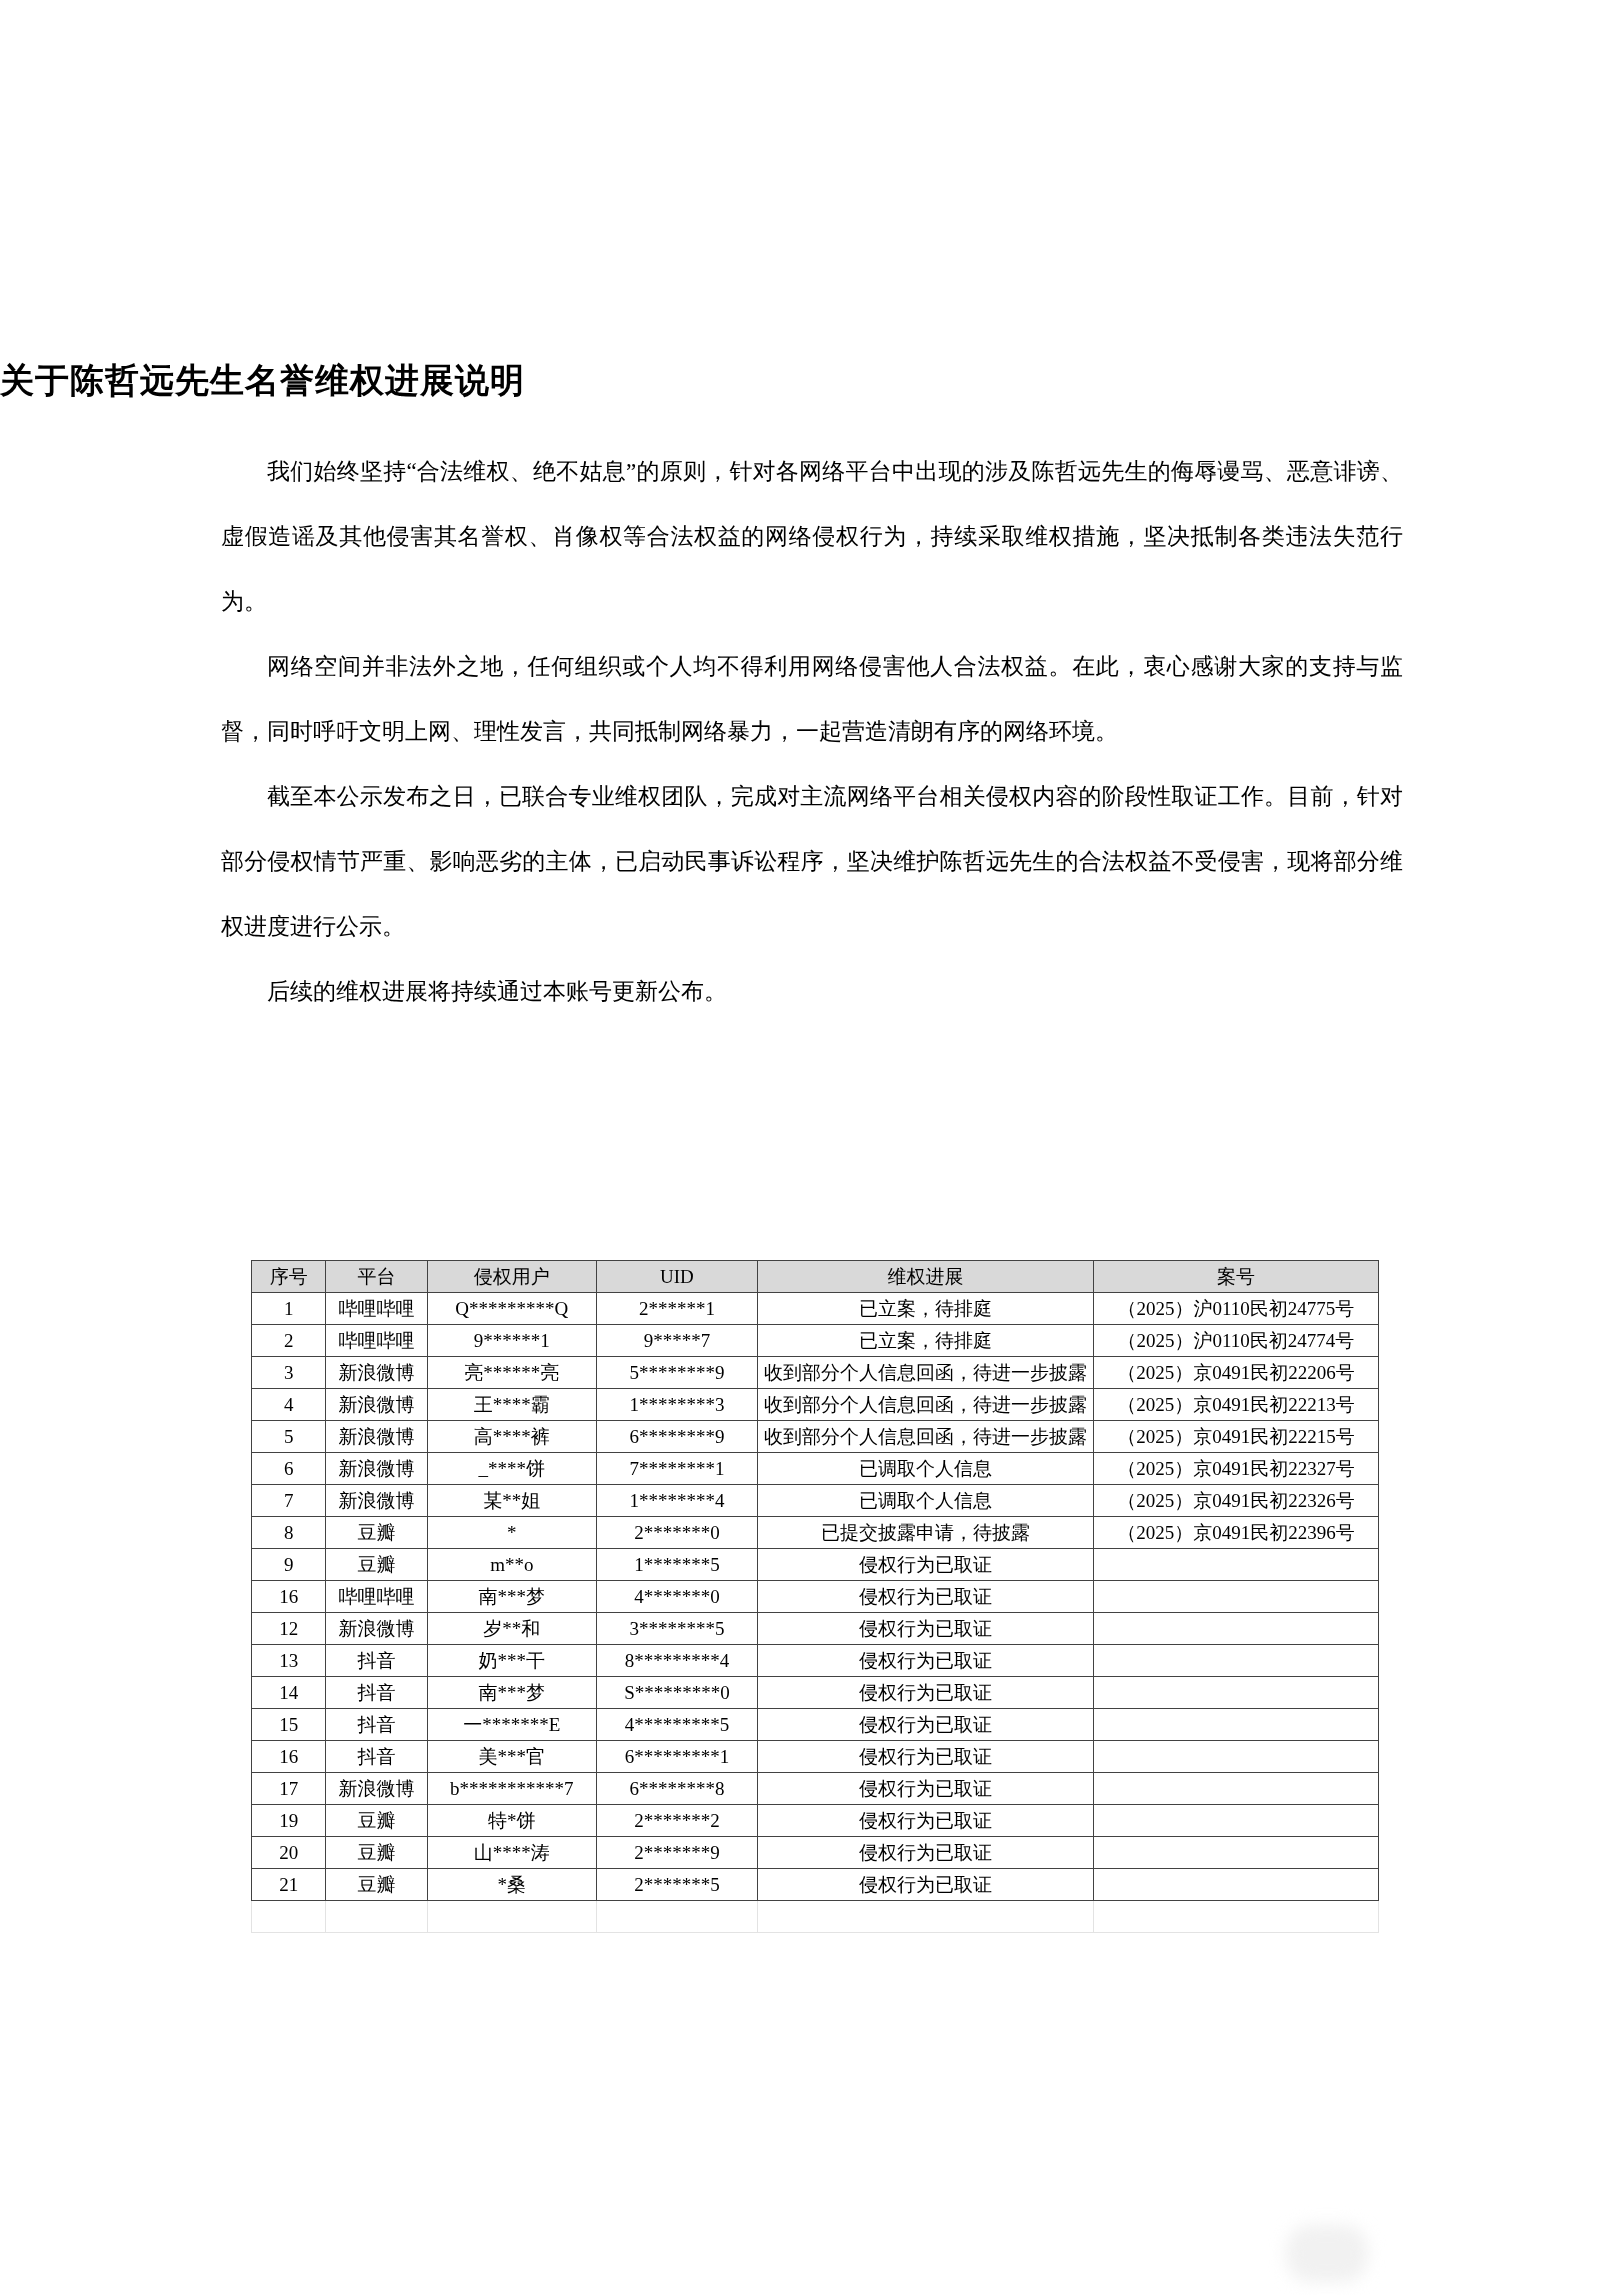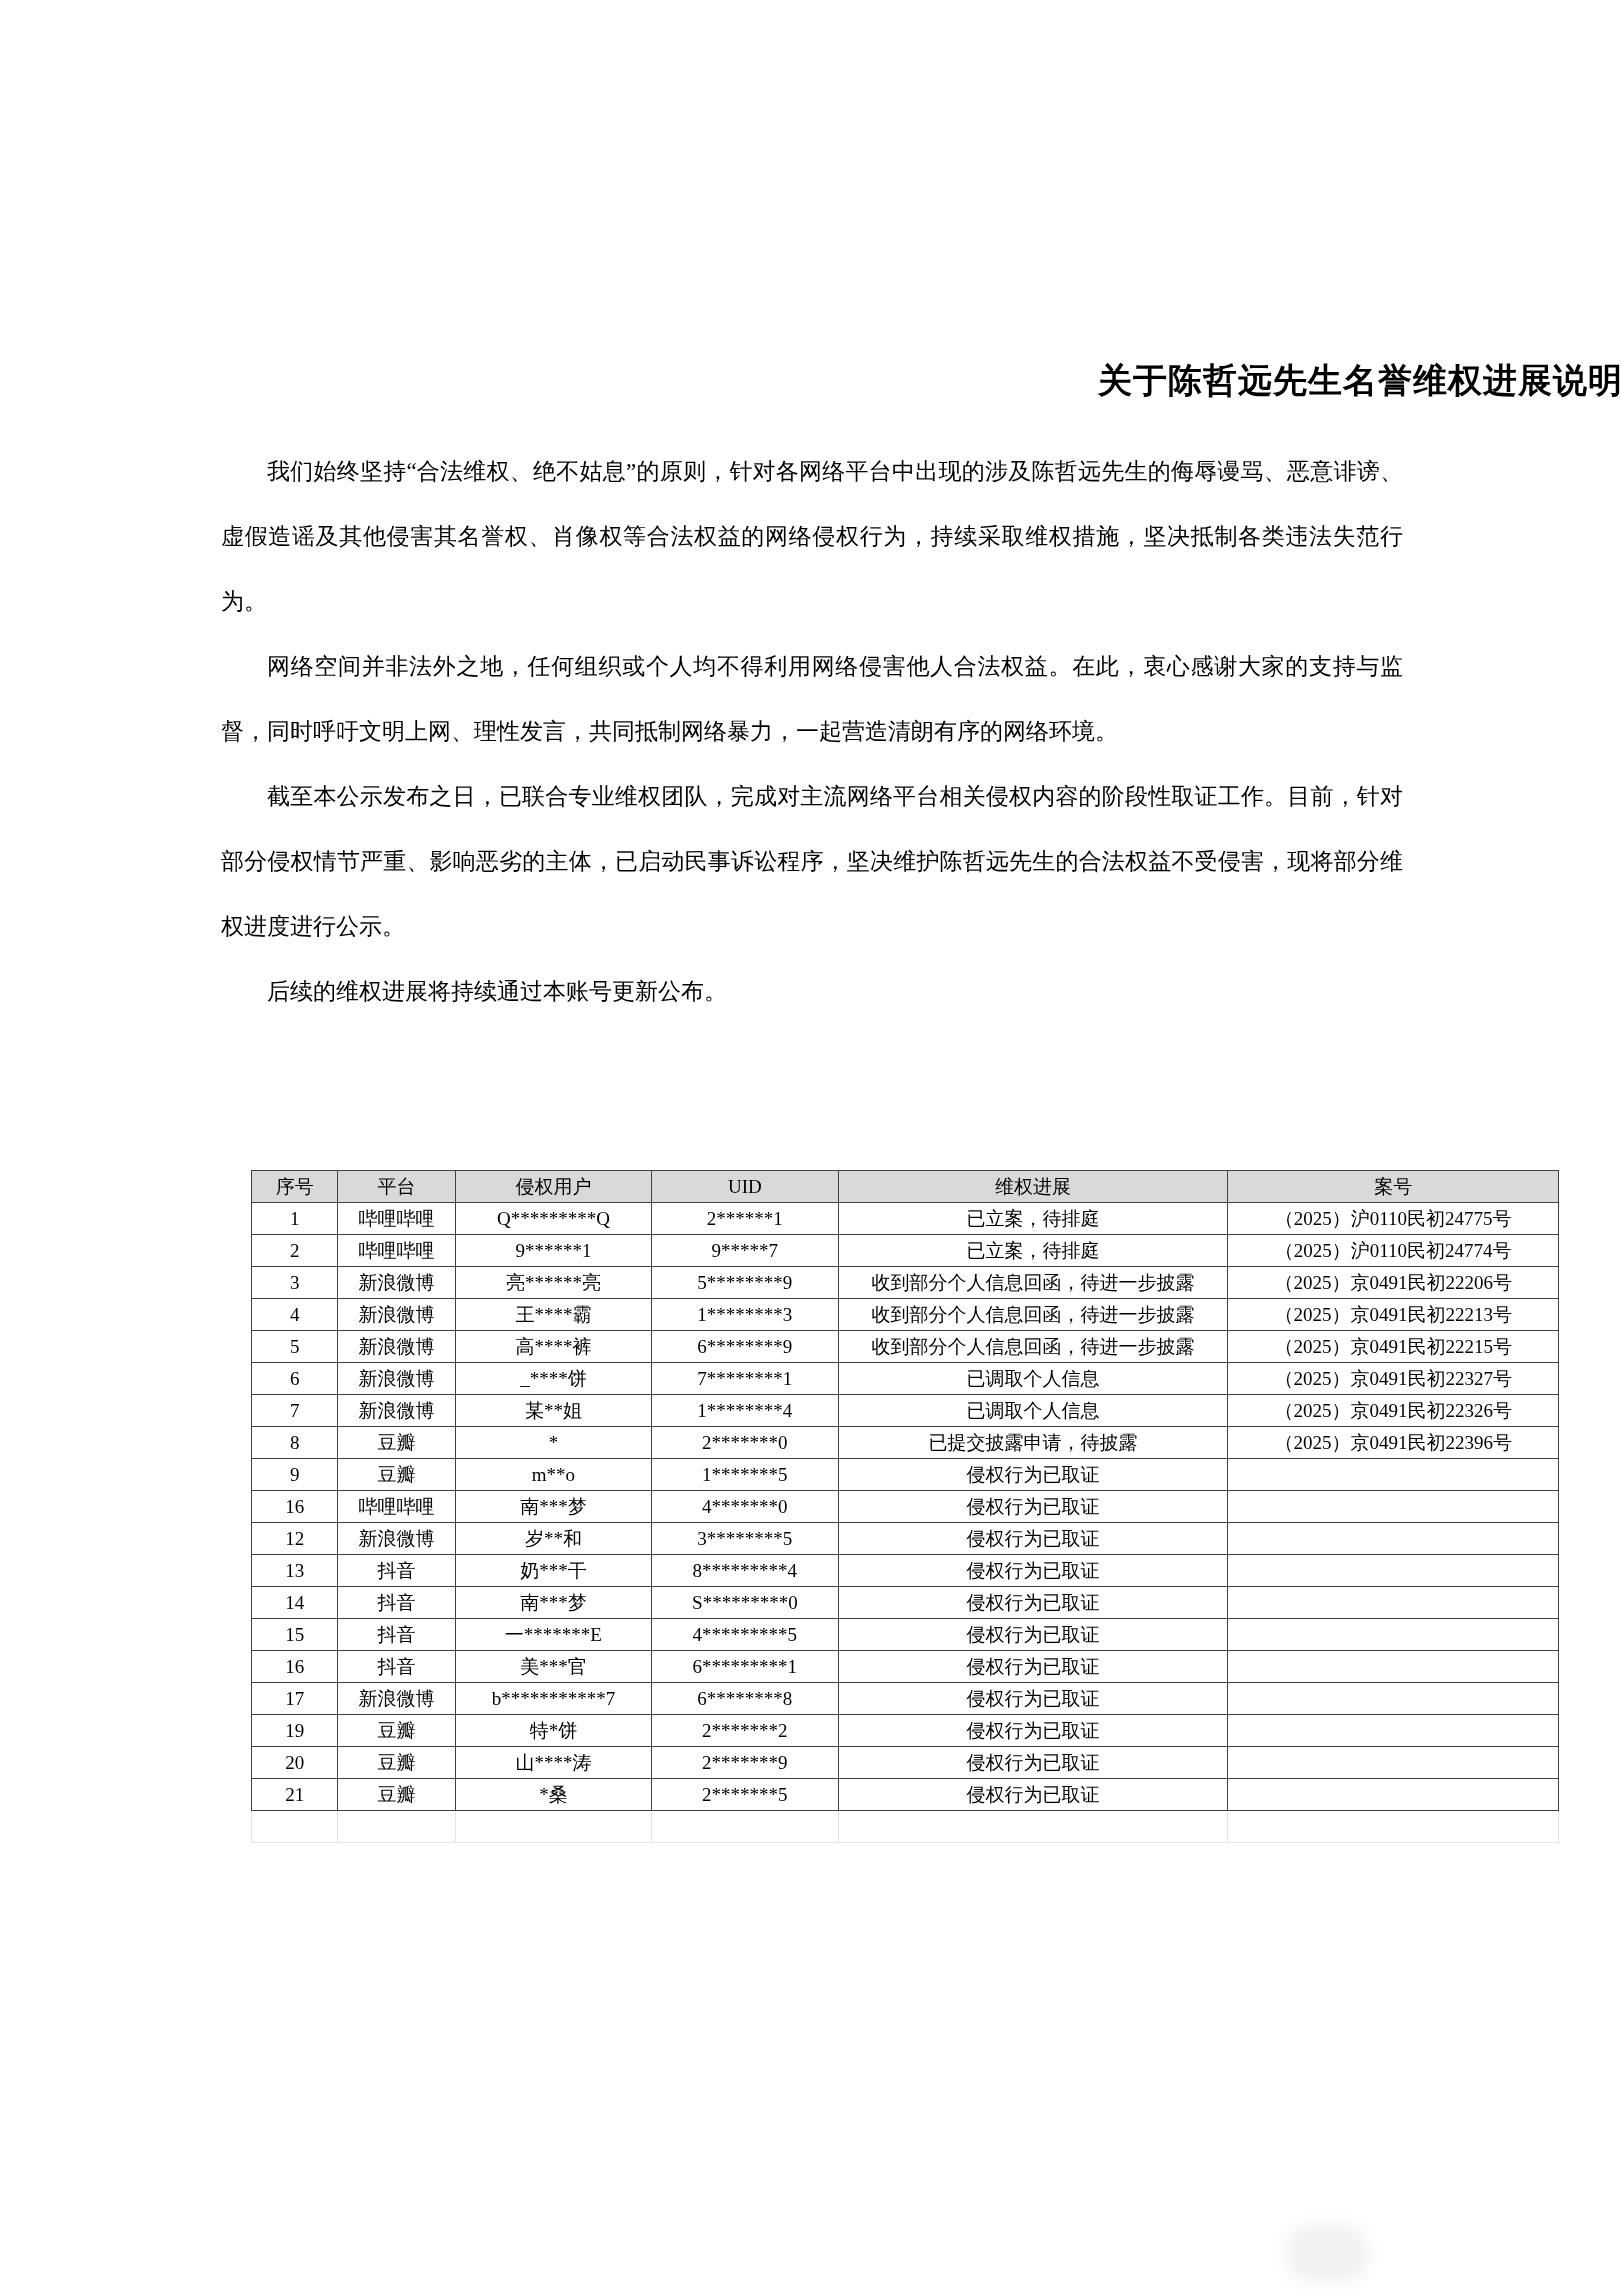--- a/index.html
+++ b/index.html
@@ -11,42 +11,42 @@
     color: #000000;
     font-family: "Liberation Serif", "DejaVu Serif", serif;
     overflow: hidden;
   }
   .title {
     position: absolute;
     top: 358px;
     left: 0;
     width: 100%;
     margin: 0;
-    text-align: right;
+    text-align: left;
     font-size: 34px;
     font-weight: bold;
     letter-spacing: 1px;
   }
   .body-text {
     position: absolute;
     top: 439px;
     left: 221px;
     width: 1182px;
     font-size: 23px;
     line-height: 65px;
     text-align: justify;
     text-justify: inter-ideograph;
   }
   .body-text p { margin: 0; text-indent: 2em; }
 
   .progress-table {
     position: absolute;
-    top: 1170px;
+    top: 1260px;
     left: 251px;
-    width: 1308px;
+    width: 1128px;
     border-collapse: collapse;
     table-layout: fixed;
     font-size: 19px;
   }
   .progress-table th, .progress-table td {
     border: 1px solid #424242;
     height: 31px;
     padding: 0 3.1px;
     text-align: center;
     vertical-align: middle;

